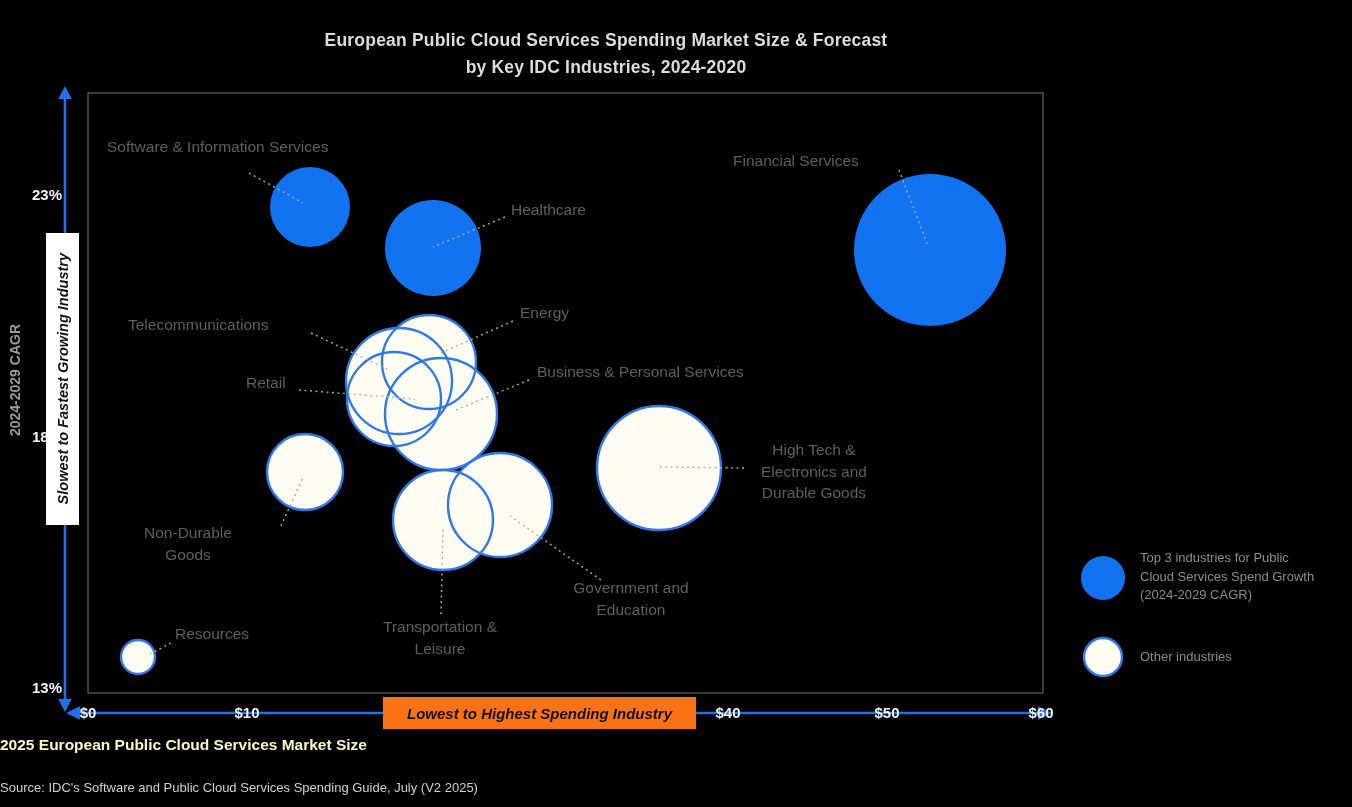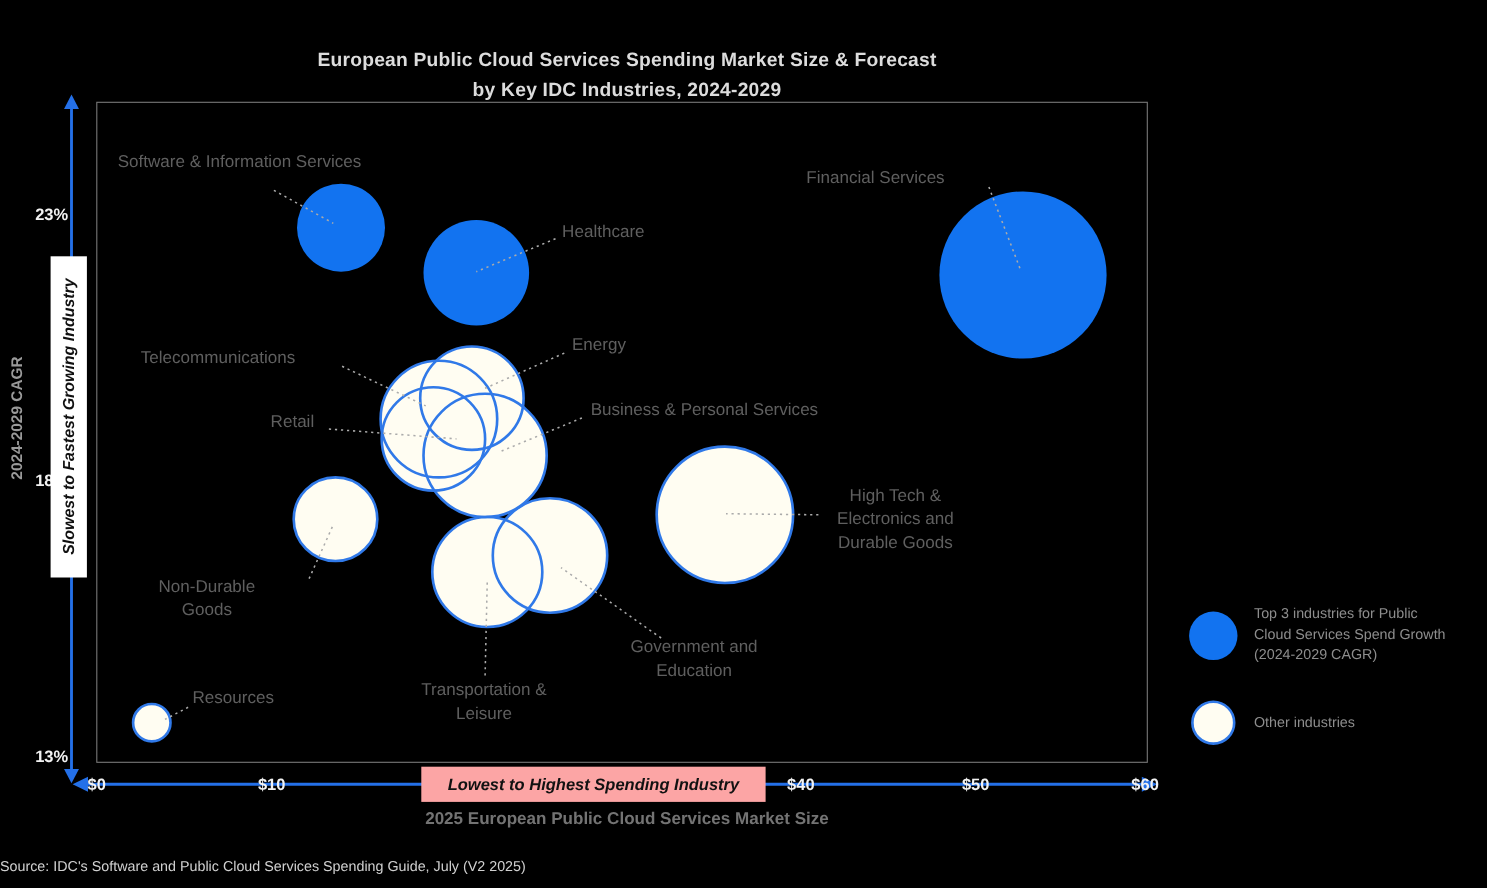--- a/index.html
+++ b/index.html
@@ -1,33 +1,33 @@
 <!DOCTYPE html>
 <html><head>
 <meta charset="utf-8">
 <style>
   html,body{margin:0;padding:0;background:#000;}
   .stage{position:relative;width:1352px;height:807px;background:#000;overflow:hidden;
          font-family:"Liberation Sans",sans-serif;}
   #plot{position:absolute;left:0;top:0;z-index:1;}
-  .title{position:absolute;left:0;top:41px;width:1140px;text-align:center;z-index:2;
-         color:#dcdcdc;font-weight:bold;font-size:17.5px;line-height:27px;letter-spacing:.2px;}
+  .title{position:absolute;left:0;top:27px;width:1140px;text-align:center;z-index:2;
+         color:#dcdcdc;font-weight:bold;font-size:17.5px;line-height:27px;letter-spacing:.2px;padding-left:36px;}
   .cagr{position:absolute;left:0;top:300px;width:30px;height:160px;z-index:2;
         display:flex;align-items:center;justify-content:center;}
   .cagr span{writing-mode:vertical-rl;transform:rotate(180deg);white-space:nowrap;
         color:#9a9a9a;font-weight:bold;font-size:14px;}
   .vbox{position:absolute;left:46px;top:233px;width:33px;height:292px;background:#ffffff;z-index:3;
         display:flex;align-items:center;justify-content:center;}
   .vbox span{writing-mode:vertical-rl;transform:rotate(180deg);white-space:nowrap;
         color:#111;font-style:italic;font-weight:600;font-size:14.5px;}
-  .hbox{position:absolute;left:383px;top:697px;width:313px;height:32px;background:#fca5a5;z-index:3;
+  .hbox{position:absolute;left:383px;top:697px;width:313px;height:32px;background:#f97316;z-index:3;
         display:flex;align-items:center;justify-content:center;
         color:#111;font-style:italic;font-weight:600;font-size:15px;}
-  .xtitle{position:absolute;left:0;top:736px;width:1140px;text-align:center;z-index:2;
-        color:#737373;font-weight:bold;font-size:15.5px;}
+  .xtitle{position:absolute;left:0;top:736px;width:1140px;z-index:2;
+        color:#fef9c3;font-weight:bold;font-size:15.5px;}
   .source{position:absolute;left:0;top:780px;width:1056px;text-align:left;z-index:2;
         color:#d0d0d0;font-size:13px;}
 </style>
 </head>
 <body>
 
 <div class="stage">
 
   <svg id="plot" width="1352" height="807">
       <rect x="88" y="93" width="955" height="600" fill="none" stroke="#787878" stroke-width="1"></rect>
@@ -93,21 +93,21 @@
       <text fill="#5F5F5F" font-size="15.5" font-family="Liberation Sans, sans-serif" text-anchor="middle"><tspan x="440" y="632">Transportation &amp;</tspan><tspan x="440" y="653.5">Leisure</tspan></text>
       <text fill="#5F5F5F" font-size="15.5" font-family="Liberation Sans, sans-serif" text-anchor="start"><tspan x="175" y="639">Resources</tspan></text>
       <circle cx="1103" cy="578" r="22" fill="#1273F0"></circle>
       <text fill="#8D8D8D" font-size="13" font-family="Liberation Sans, sans-serif" text-anchor="start"><tspan x="1140" y="562">Top 3 industries for Public</tspan><tspan x="1140" y="580.5">Cloud Services Spend Growth</tspan><tspan x="1140" y="599">(2024-2029 CAGR)</tspan></text>
       <circle cx="1103" cy="657" r="19" fill="#FFFDF2" stroke="#3079E8" stroke-width="2.4"></circle>
       <text fill="#8D8D8D" font-size="13" font-family="Liberation Sans, sans-serif" text-anchor="start"><tspan x="1140" y="661">Other industries</tspan></text>
     </svg>
 
   <div class="title">
     <div>European Public Cloud Services Spending Market Size &amp; Forecast</div>
-    <div>by Key IDC Industries, 2024-2029</div>
+    <div>by Key IDC Industries, 2024-2020</div>
   </div>
 
   <div class="cagr">
     <span>2024-2029 CAGR</span>
   </div>
 
   <div class="vbox">
     <span>Slowest to Fastest Growing Industry</span>
   </div>
 

